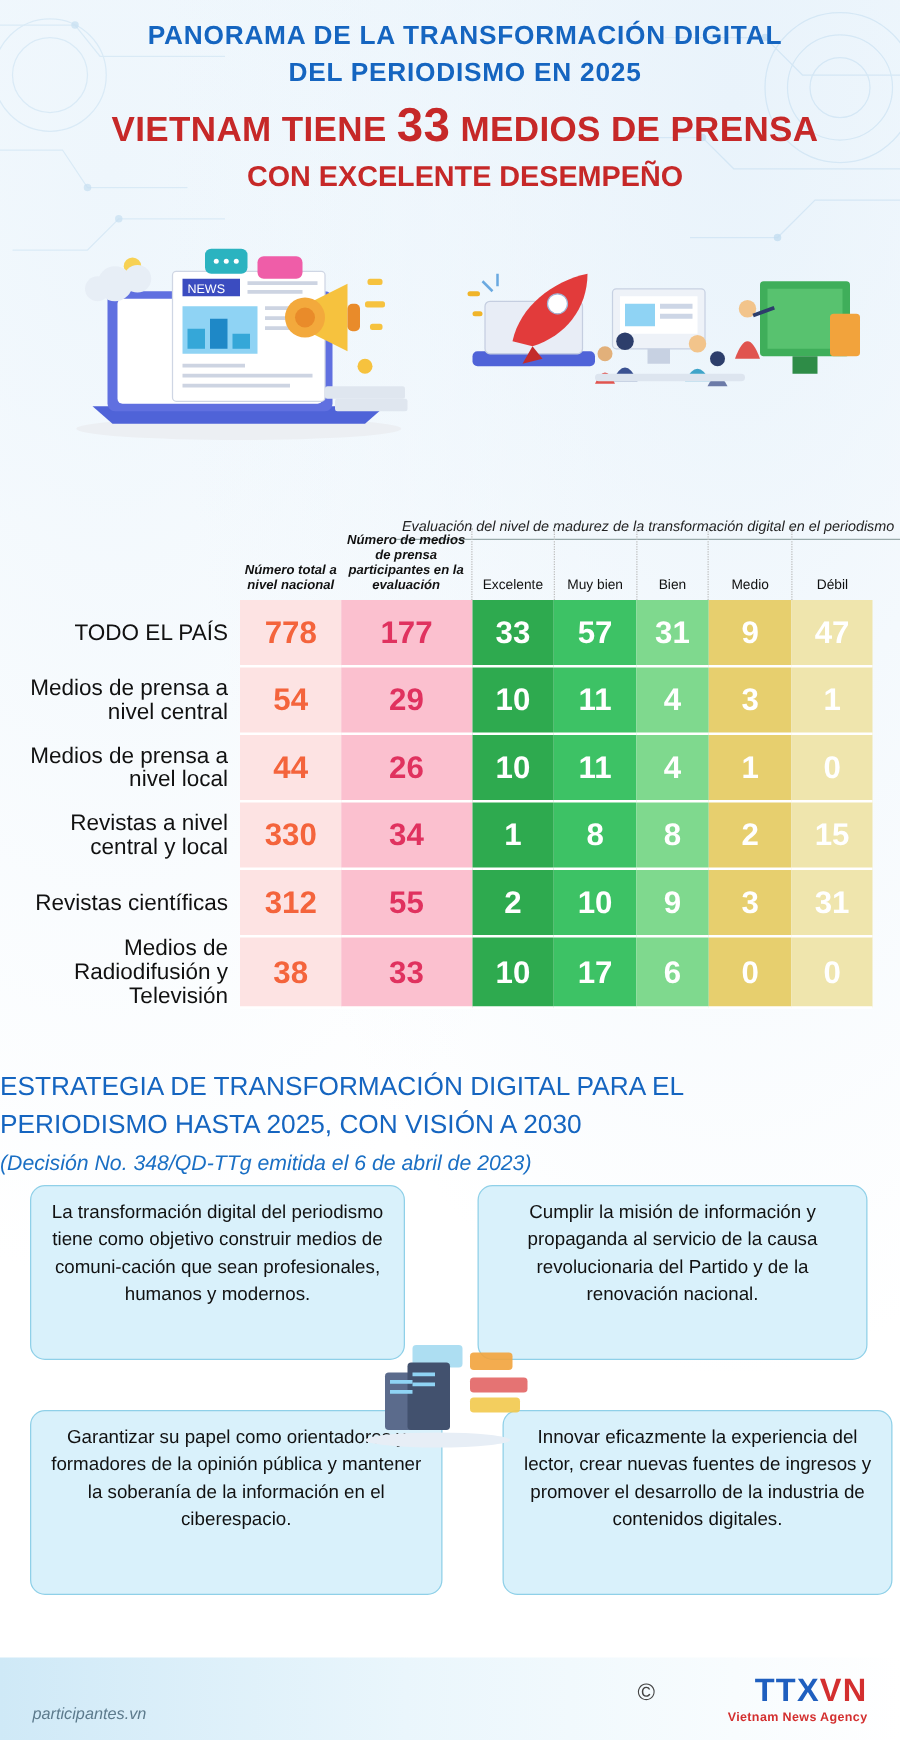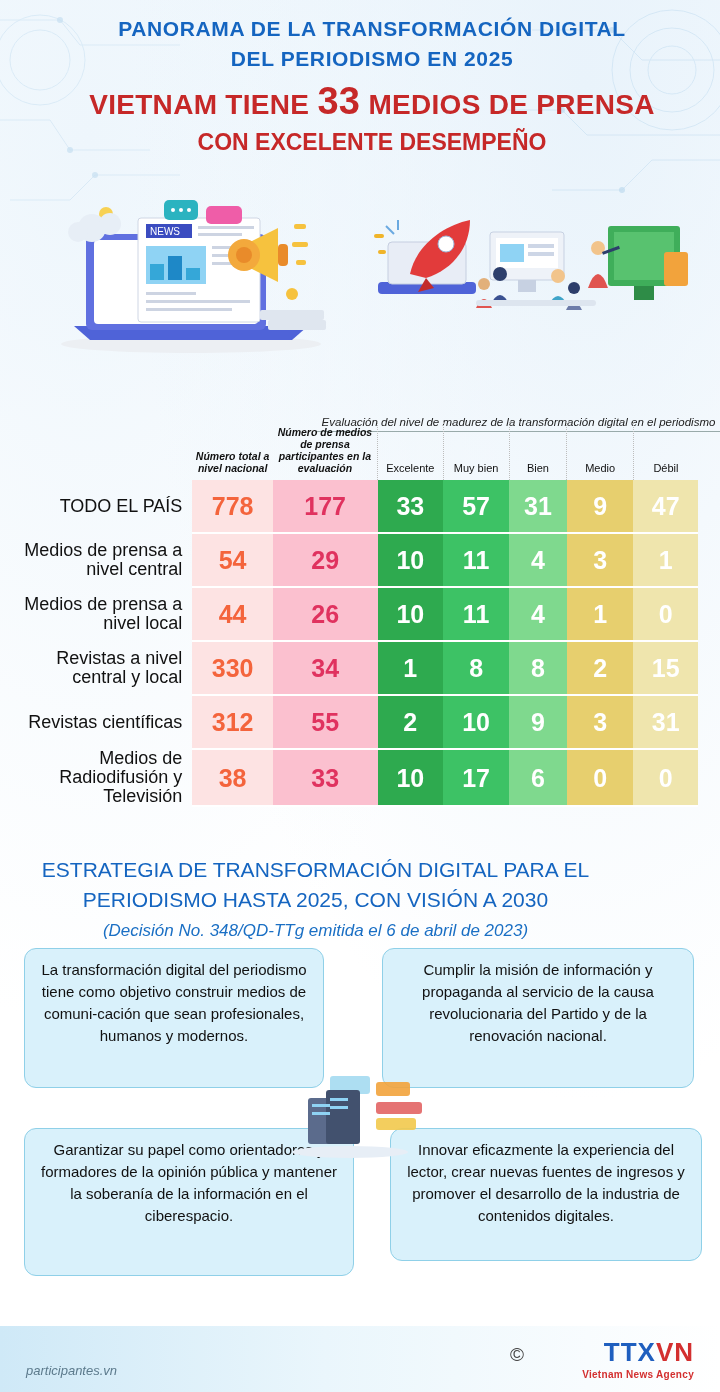--- a/index.html
+++ b/index.html
@@ -70,34 +70,34 @@
   .c-exc{background:#2eaa4f;color:#fff;width:63px;}
   .c-muy{background:#3dc265;color:#fff;width:75px;}
   .c-bien{background:#7fd98e;color:#fff;width:63px;}
   .c-med{background:#e7cf6e;color:#fff;width:72px;}
   .c-deb{background:#efe5ad;color:#fff;width:72px;}
   .sep-col{border-left:1px dotted #bdbdbd;}
   tr.first .cellnum{border-top:none;}
   .c-total,.c-part{border-bottom:2px solid #fff;}
 
   
-  .strategy{position:absolute;left:0;top:855px;width:631px;text-align:center;}
+  .strategy{position:absolute;left:0;top:855px;width:631px;text-align:left;}
   .strategy .t1{color:#1565c0;font-size:21px;line-height:30px;}
   .strategy .t2{color:#1a6fc4;font-size:17px;font-style:italic;margin-top:6px;}
 
   .boxes{position:absolute;left:14px;top:948px;width:692px;}
   .box{
     position:absolute;background:#d9f1fb;border:1px solid #8fd0e8;border-radius:12px;
     color:#111;font-size:15px;line-height:22px;text-align:center;
     padding:10px 12px;box-sizing:border-box;
   }
   .box-1{left:10px;top:0;width:300px;height:140px;}
   .box-2{left:368px;top:0;width:312px;height:140px;}
   .box-3{left:10px;top:180px;width:330px;height:148px;}
-  .box-4{left:376px;top:180px;width:312px;height:133px;}
+  .box-4{left:388px;top:180px;width:312px;height:148px;}
 
   .mid-illus{position:absolute;left:280px;top:1060px;width:180px;height:100px;}
 
   
   .footer{position:absolute;left:0;bottom:0;width:720px;height:66px;
     background:linear-gradient(90deg,#cfe9f7 0%,#eaf6fc 45%,#ffffff 100%);}
   .footer-site{position:absolute;left:26px;bottom:14px;color:#5c7a8c;font-size:13px;font-style:italic;}
   .logo{position:absolute;right:26px;bottom:12px;text-align:right;}
   .logo .ttx{font-size:26px;font-weight:bold;color:#1f5fbf;letter-spacing:1px;line-height:34px;}
   .logo .ttx .red{color:#d32f2f;}

